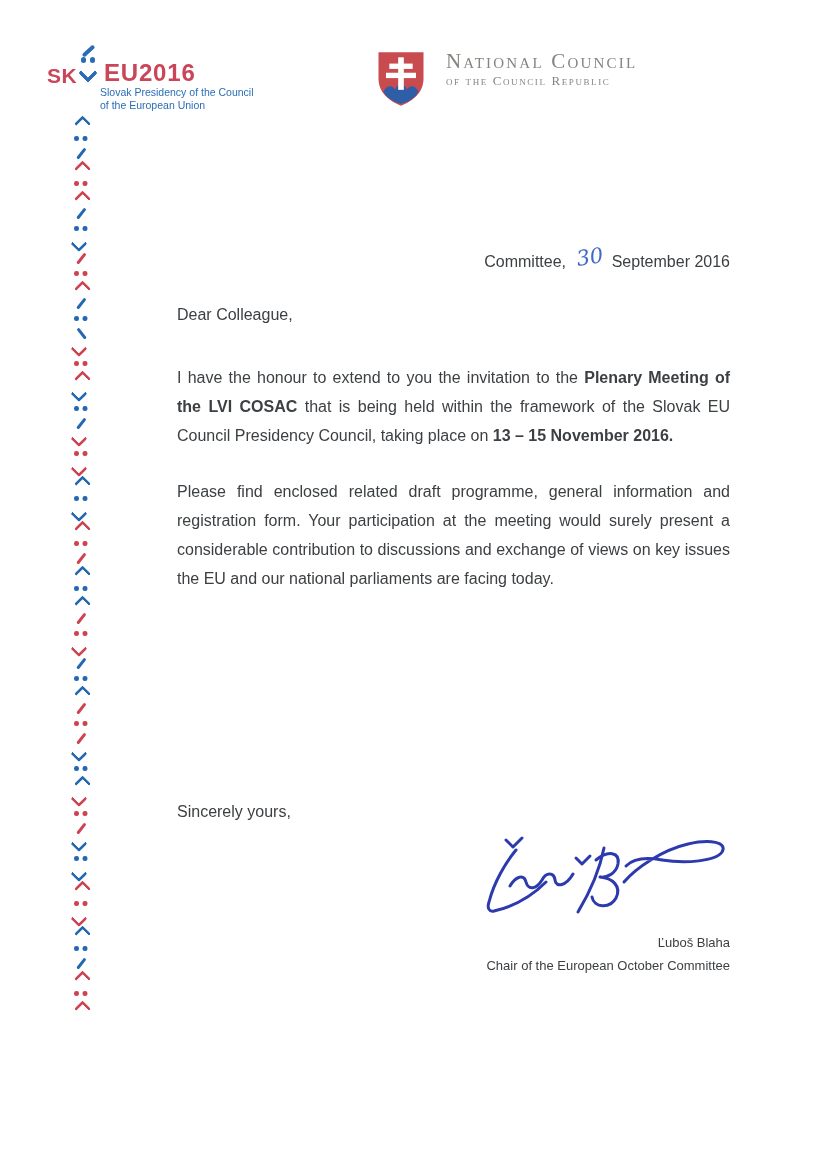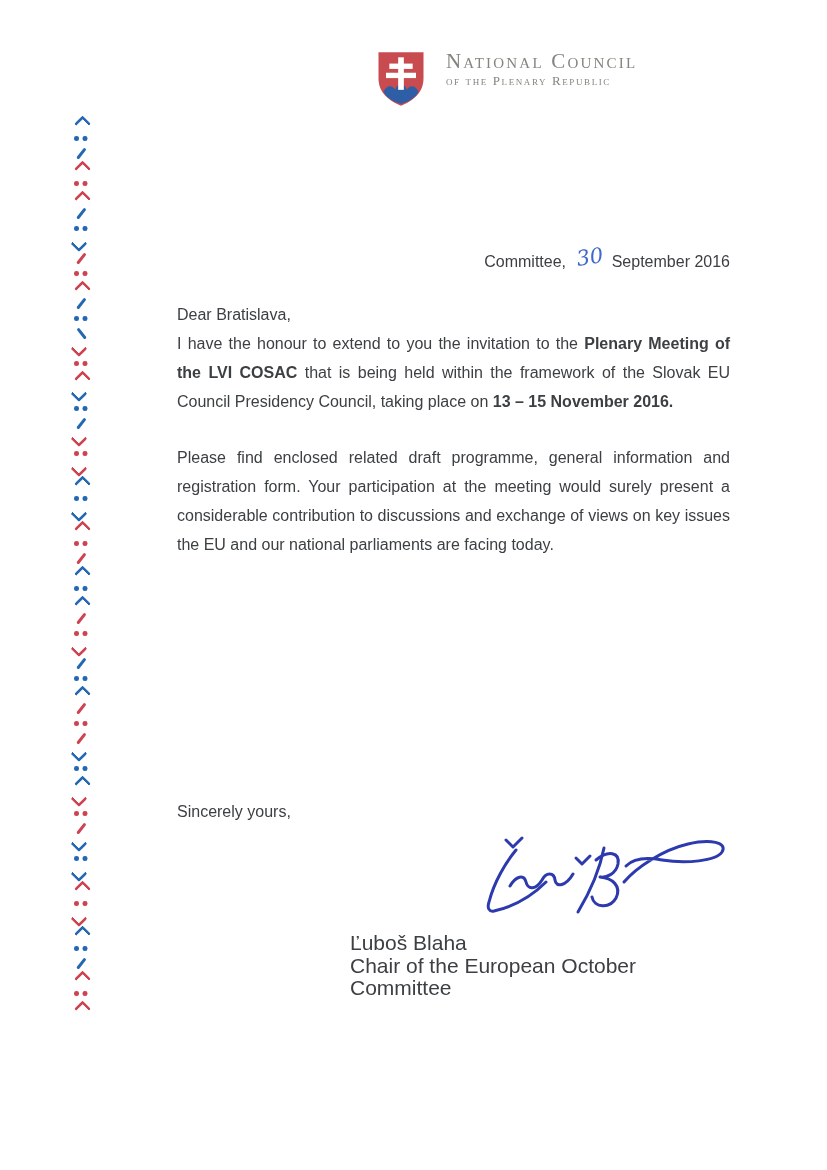--- a/index.html
+++ b/index.html
@@ -40,31 +40,44 @@
   .council{position:absolute;left:446px;top:50px;color:var(--council-gray);font-family:Liberation Serif, serif;}
   .council .l1{font-variant:small-caps;font-size:21px;letter-spacing:2.2px;line-height:22px;}
   .council .l2{font-variant:small-caps;font-size:13px;letter-spacing:1.6px;line-height:16px;margin-top:1px;}
 
   
   .dateline{position:absolute;right:97px;top:248px;font-size:16px;color:var(--text);white-space:nowrap;}
   .hand-day{display:inline-block;font-family:"DejaVu Serif",serif;font-style:italic;font-size:21px;color:var(--hand-blue);transform:rotate(-9deg) translateY(-3px);margin:0 4px 0 6px;}
   .body-col{position:absolute;left:177px;top:300px;width:553px;font-size:16px;line-height:29px;color:var(--text);}
   .body-col .salutation{margin:0;}
   .body-col p{margin:0 0 27px 0;text-align:justify;}
-  .body-col [data-paragraphs] p:first-child{}
+  .body-col [data-paragraphs] p:first-child{margin-top:34px;}
   .body-col b{font-weight:bold;}
   .closing{position:absolute;left:177px;top:795px;font-size:16px;color:var(--text);margin-top:8px;}
   .sig-svg{position:absolute;left:476px;top:824px;}
-  .sig-block{position:absolute;left:350px;top:932px;width:380px;text-align:left;font-size:21px;line-height:22.5px;color:var(--text);}
+  .sig-block{position:absolute;left:350px;top:932px;width:380px;text-align:right;font-size:13px;line-height:22.5px;color:var(--text);}
 </style>
 </head>
 <body>
 
 <div class="page">
 
+  <div class="logo">
+    <span class="sk">SK</span>
+    <span class="logo-symbol">
+      <span class="ls-slash"></span>
+      <span class="ls-dots"></span>
+      <span class="ls-chev"></span>
+    </span>
+    <span class="eu">EU2016</span>
+    <div class="tagline">
+      <div>Slovak Presidency of the Council</div>
+      <div>of the European Union</div>
+    </div>
+  </div>
 
   <div class="glyph-col">
       <span class="glyph c-b">
         <span class="chev up"></span>
       </span>
       <span class="glyph c-b">
         <span class="dots"></span>
       </span>
       <span class="glyph c-b">
         <span class="bar sl"></span>
@@ -246,31 +259,31 @@
     <svg width="50" height="64" viewBox="0 0 60 70">
       <path d="M3,3 H57 V34 C57,52 44,61 30,67 C16,61 3,52 3,34 Z" fill="var(--shield-red)"></path>
       <path d="M9,50 C13,42 20,42 23,48 C25,40 35,40 37,48 C40,42 47,42 51,50 C48,57 41,61.5 30,65 C19,61.5 12,57 9,50 Z" fill="var(--shield-blue)"></path>
       <rect x="26.6" y="9" width="6.8" height="39" fill="#ffffff"></rect>
       <rect x="16" y="16.5" width="28" height="6.4" fill="#ffffff"></rect>
       <rect x="12" y="27.5" width="36" height="6.4" fill="#ffffff"></rect>
     </svg>
   </div>
   <div class="council">
     <div class="l1">National Council</div>
-    <div class="l2">of the Plenary Republic</div>
+    <div class="l2">of the Council Republic</div>
   </div>
 
   <div class="dateline">
     <span>Committee,</span>
     <span class="hand-day">30</span>
     <span>September 2016</span>
   </div>
 
   <div class="body-col">
-    <p class="salutation">Dear Bratislava,</p>
+    <p class="salutation">Dear Colleague,</p>
     <div data-paragraphs="">
         <p><span>I have the honour to extend to you the invitation to the </span><b>Plenary Meeting of the LVI COSAC</b><span> that is being held within the framework of the Slovak EU Council Presidency Council, taking place on </span><b>13 – 15 November 2016.</b></p>
         <p><span>Please find enclosed related draft programme, general information and registration form. Your participation at the meeting would surely present a considerable contribution to discussions and exchange of views on key issues the EU and our national parliaments are facing today.</span></p>
       </div>
   </div>
 
   <div class="closing">Sincerely yours,</div>
 
   <div class="sig-svg">
     <svg width="265" height="95" viewBox="0 0 265 95" fill="none" stroke="var(--ink-blue)" stroke-width="3" stroke-linecap="round" stroke-linejoin="round">

